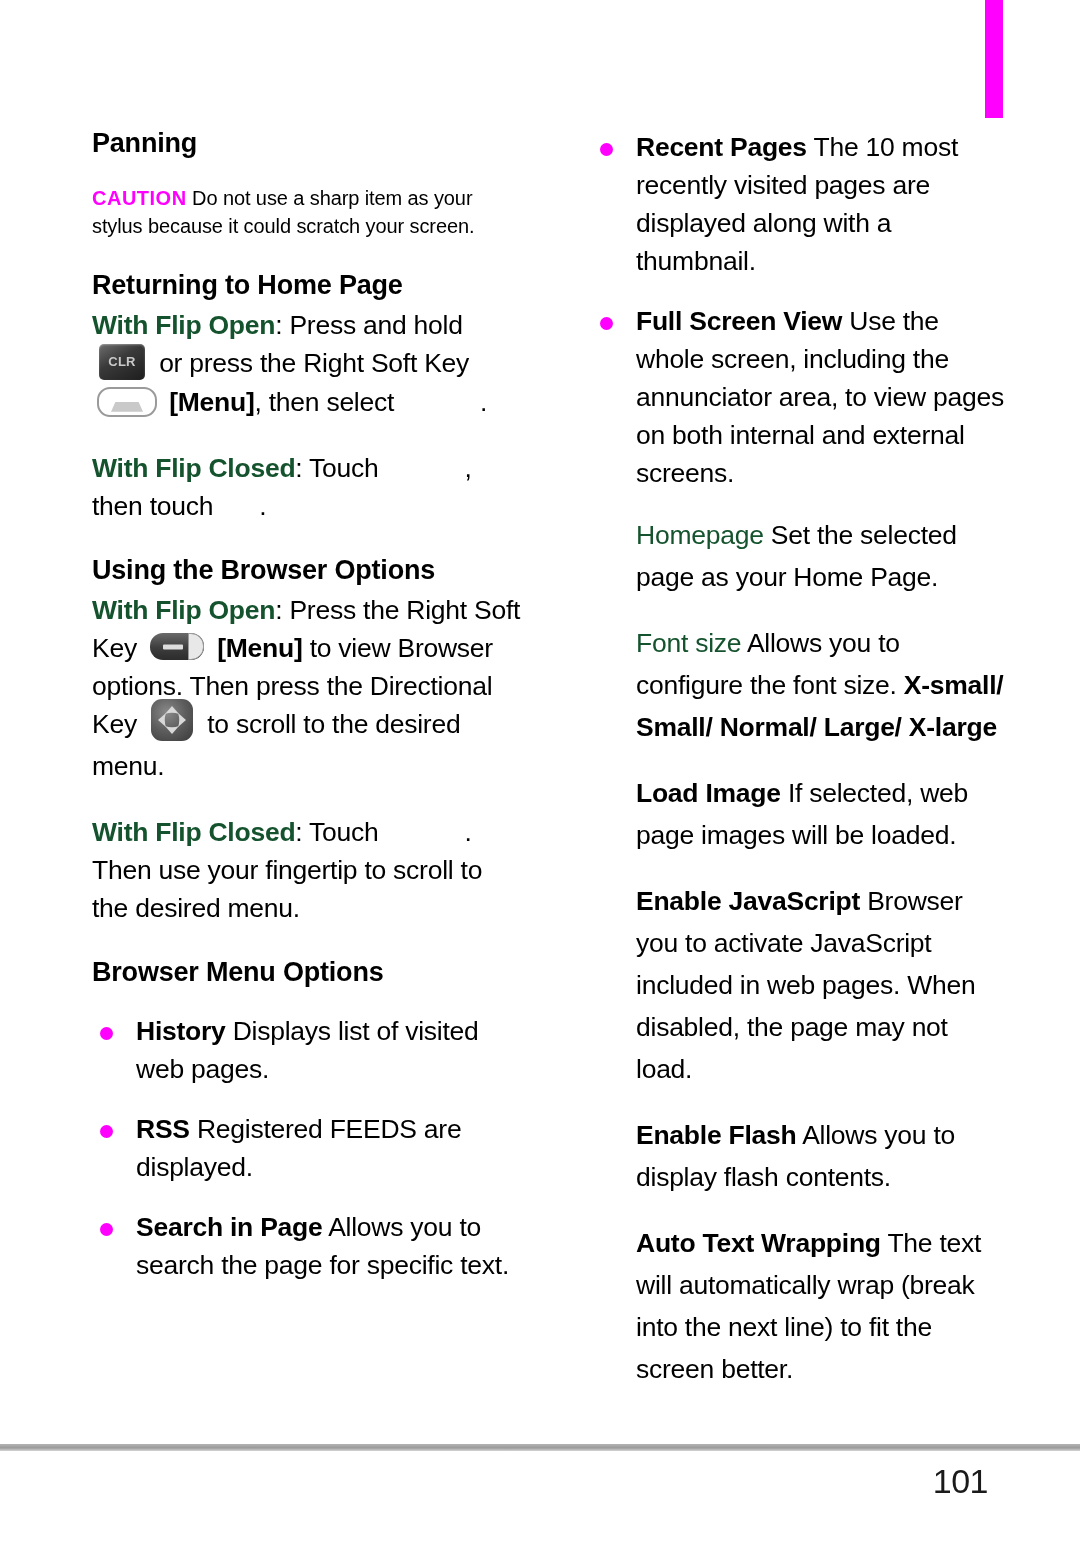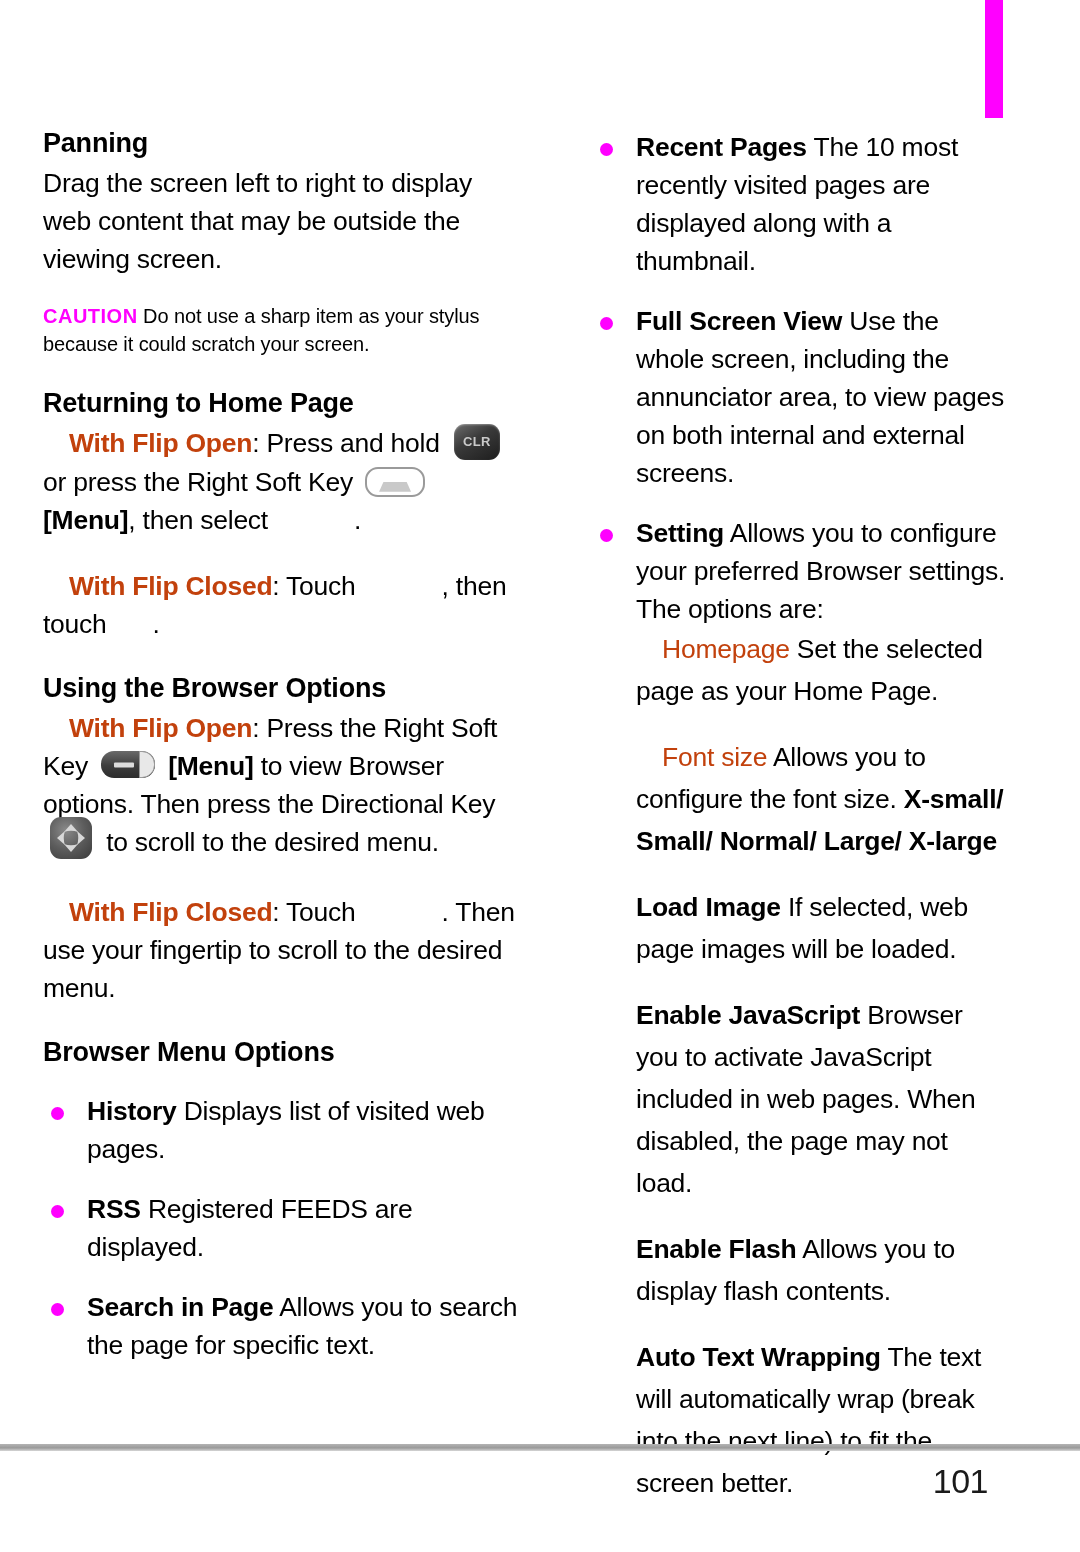--- a/index.html
+++ b/index.html
@@ -34,21 +34,21 @@
     width: 1080px;
     height: 1290px;
     display: flex;
     flex-direction: row;
   }
   .column {
     box-sizing: border-box;
   }
   #column-left {
     width: 540px;
-    padding-left: 43px;
+    padding-left: 92px;
     padding-right: 18px;
   }
   #column-right {
     width: 540px;
     padding-left: 52px;
     padding-right: 71px;
   }
 
   
   h2.section-heading {
@@ -67,21 +67,21 @@
     margin: 0 0 0 0;
     letter-spacing: -0.25px;
   }
   p.body-text.gap-above {
     margin-top: 28px;
   }
   p.body-text.tight {
     margin-top: 0;
   }
   .b { font-weight: bold; }
-  .magenta { color: #c2410c; margin-left: 26px; }
+  .magenta { color: #14532d; }
   .caution-note {
     font-size: 20px;
     line-height: 28px;
     margin: 24px 0 0 0;
     letter-spacing: -0.1px;
   }
   .caution-word {
     color: #ff00ff;
     font-weight: bold;
     letter-spacing: 0.5px;
@@ -132,21 +132,21 @@
   .key-icon {
     display: inline-block;
     vertical-align: middle;
     position: relative;
   }
 
   
   .key-clr {
     width: 46px;
     height: 36px;
-    border-radius: 11px;
+    border-radius: 5px;
     background: linear-gradient(150deg, #6e6e6e 0%, #3a3a3a 42%, #1d1d1d 100%);
     box-shadow: inset 0 1px 2px rgba(255,255,255,0.35);
     margin: 0 7px;
     top: -3px;
   }
   .key-clr .clr-label {
     position: absolute;
     left: 0; right: 0; top: 50%;
     transform: translateY(-50%);
     text-align: center;
@@ -241,21 +241,20 @@
 <body>
 
 <div id="tab-marker"></div>
 
 <div id="page-body">
 
   <div class="column" id="column-left">
 
     <h2 class="section-heading">Panning</h2>
 
-    <p class="body-text tight">Drag the screen left to right to display web content that may be outside the viewing screen.</p>
 
     <p class="caution-note">
       <span class="caution-word">CAUTION</span>
       <span>Do not use a sharp item as your stylus because it could scratch your screen.</span>
     </p>
 
     <h2 class="section-heading spaced-top">Returning to Home Page</h2>
 
     <p class="body-text tight">
       <span class="magenta b">With Flip Open</span><span>: Press and hold</span>
@@ -326,25 +325,20 @@
       <li>
         <span class="bullet-dot"></span>
         <span class="b">Recent Pages</span>
         <span>The 10 most recently visited pages are displayed along with a thumbnail.</span>
       </li>
       <li>
         <span class="bullet-dot"></span>
         <span class="b">Full Screen View</span>
         <span>Use the whole screen, including the annunciator area, to view pages on both internal and external screens.</span>
       </li>
-      <li style="margin-bottom:0;">
-        <span class="bullet-dot"></span>
-        <span class="b">Setting</span>
-        <span>Allows you to configure your preferred Browser settings. The options are:</span>
-      </li>
     </ul>
 
     <p class="sub-item">
       <span class="magenta">Homepage</span>
       <span>Set the selected page as your Home Page.</span>
     </p>
 
     <p class="sub-item gap-above">
       <span class="magenta">Font size</span>
       <span>Allows you to configure the font size.</span>

